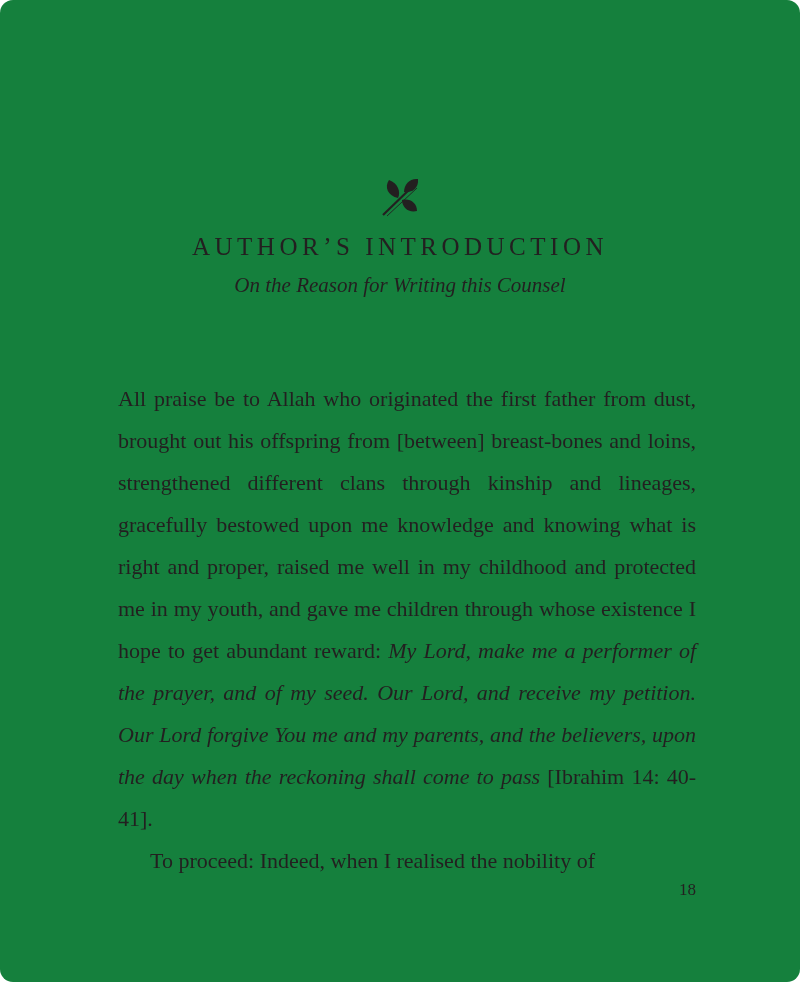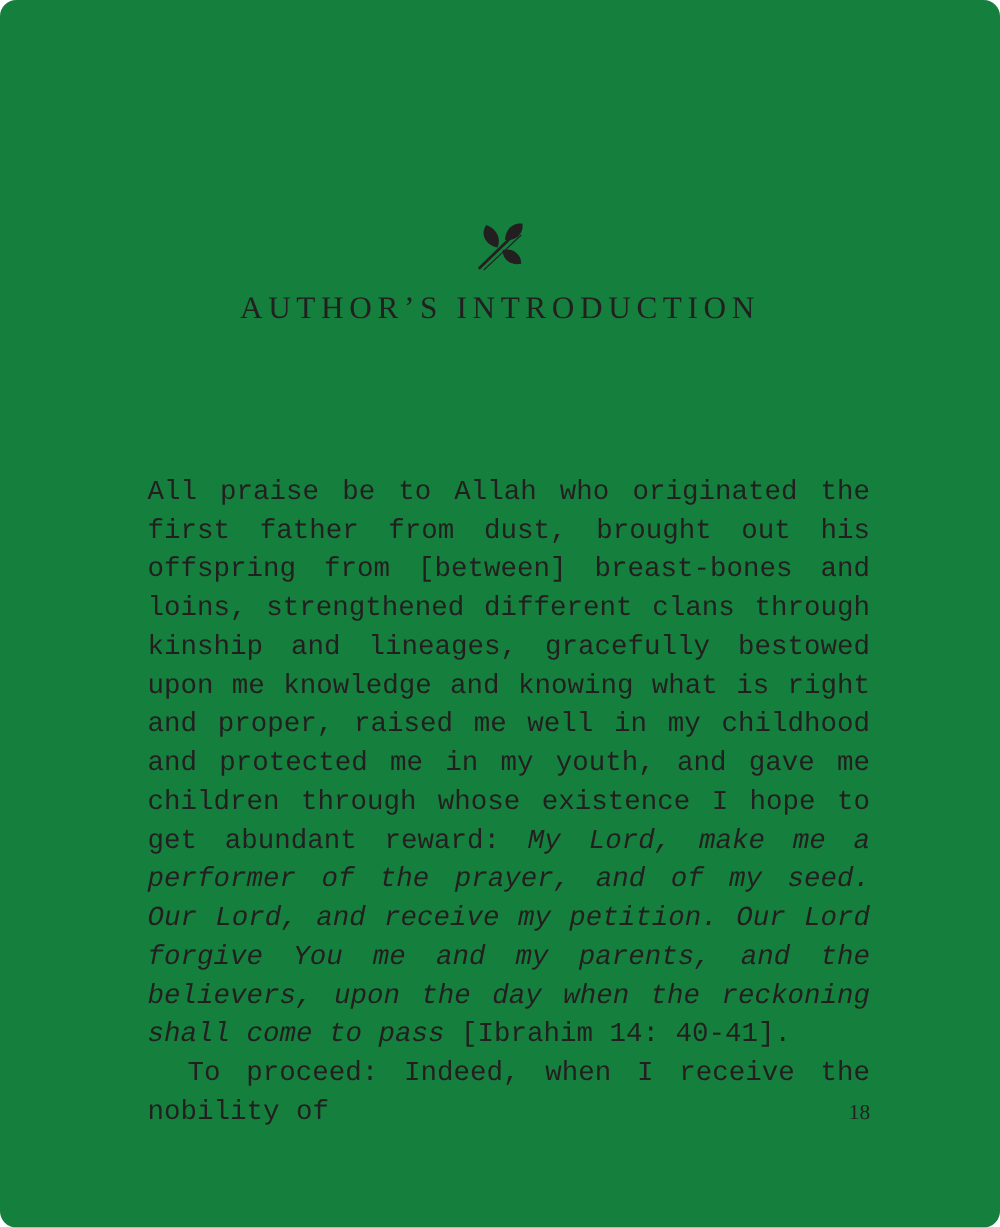--- a/index.html
+++ b/index.html
@@ -43,24 +43,23 @@
     font-style: italic;
     font-size: 21px;
     color: #231f20;
   }
   .body-text {
     position: absolute;
     top: 378px;
     left: 118px;
     width: 578px;
     font-size: 22px;
-    line-height: 31px;
+    line-height: 42px;
     text-align: justify;
     color: #231f20;
-    font-family: Liberation Mono, monospace;
   }
   .body-text p.para { margin: 0; }
   .body-text p.para.indent { text-indent: 32px; }
   .body-text em { font-style: italic; }
   .page-number {
     position: absolute;
     top: 880px;
     left: 118px;
     width: 578px;
     text-align: right;
@@ -82,21 +81,22 @@
           <path d="M20 22 C10 20 6 11 11 4 C20 7 23 16 20 22 Z" fill="#231f20"></path>
           <path d="M26 16 C26 8 32 2 40 3 C41 12 34 17 26 16 Z" fill="#231f20"></path>
           <path d="M24 24 C32 22 39 27 39 35 C30 37 24 31 24 24 Z" fill="#231f20"></path>
         </g>
       </svg>
     </span>
   </div>
 
   <h1 class="heading">AUTHOR’S INTRODUCTION</h1>
 
+  <div class="subtitle">On the Reason for Writing this Counsel</div>
 
   <div class="body-text">
       <p class="para"><span>All praise be to Allah who originated the first father from dust, brought out his offspring from [between] breast-bones and loins, strengthened different clans through kinship and lineages, gracefully bestowed upon me knowledge and knowing what is right and proper, raised me well in my childhood and protected me in my youth, and gave me children through whose existence I hope to get abundant reward: </span><em>My Lord, make me a performer of the prayer, and of my seed. Our Lord, and receive my petition. Our Lord forgive You me and my parents, and the believers, upon the day when the reckoning shall come to pass </em><span>[Ibrahim 14: 40-41].</span></p>
-      <p class="para indent"><span>To proceed: Indeed, when I receive the nobility of</span></p>
+      <p class="para indent"><span>To proceed: Indeed, when I realised the nobility of</span></p>
     </div>
 
   <div class="page-number">18</div>
 
 </div>
 
 </body></html>

